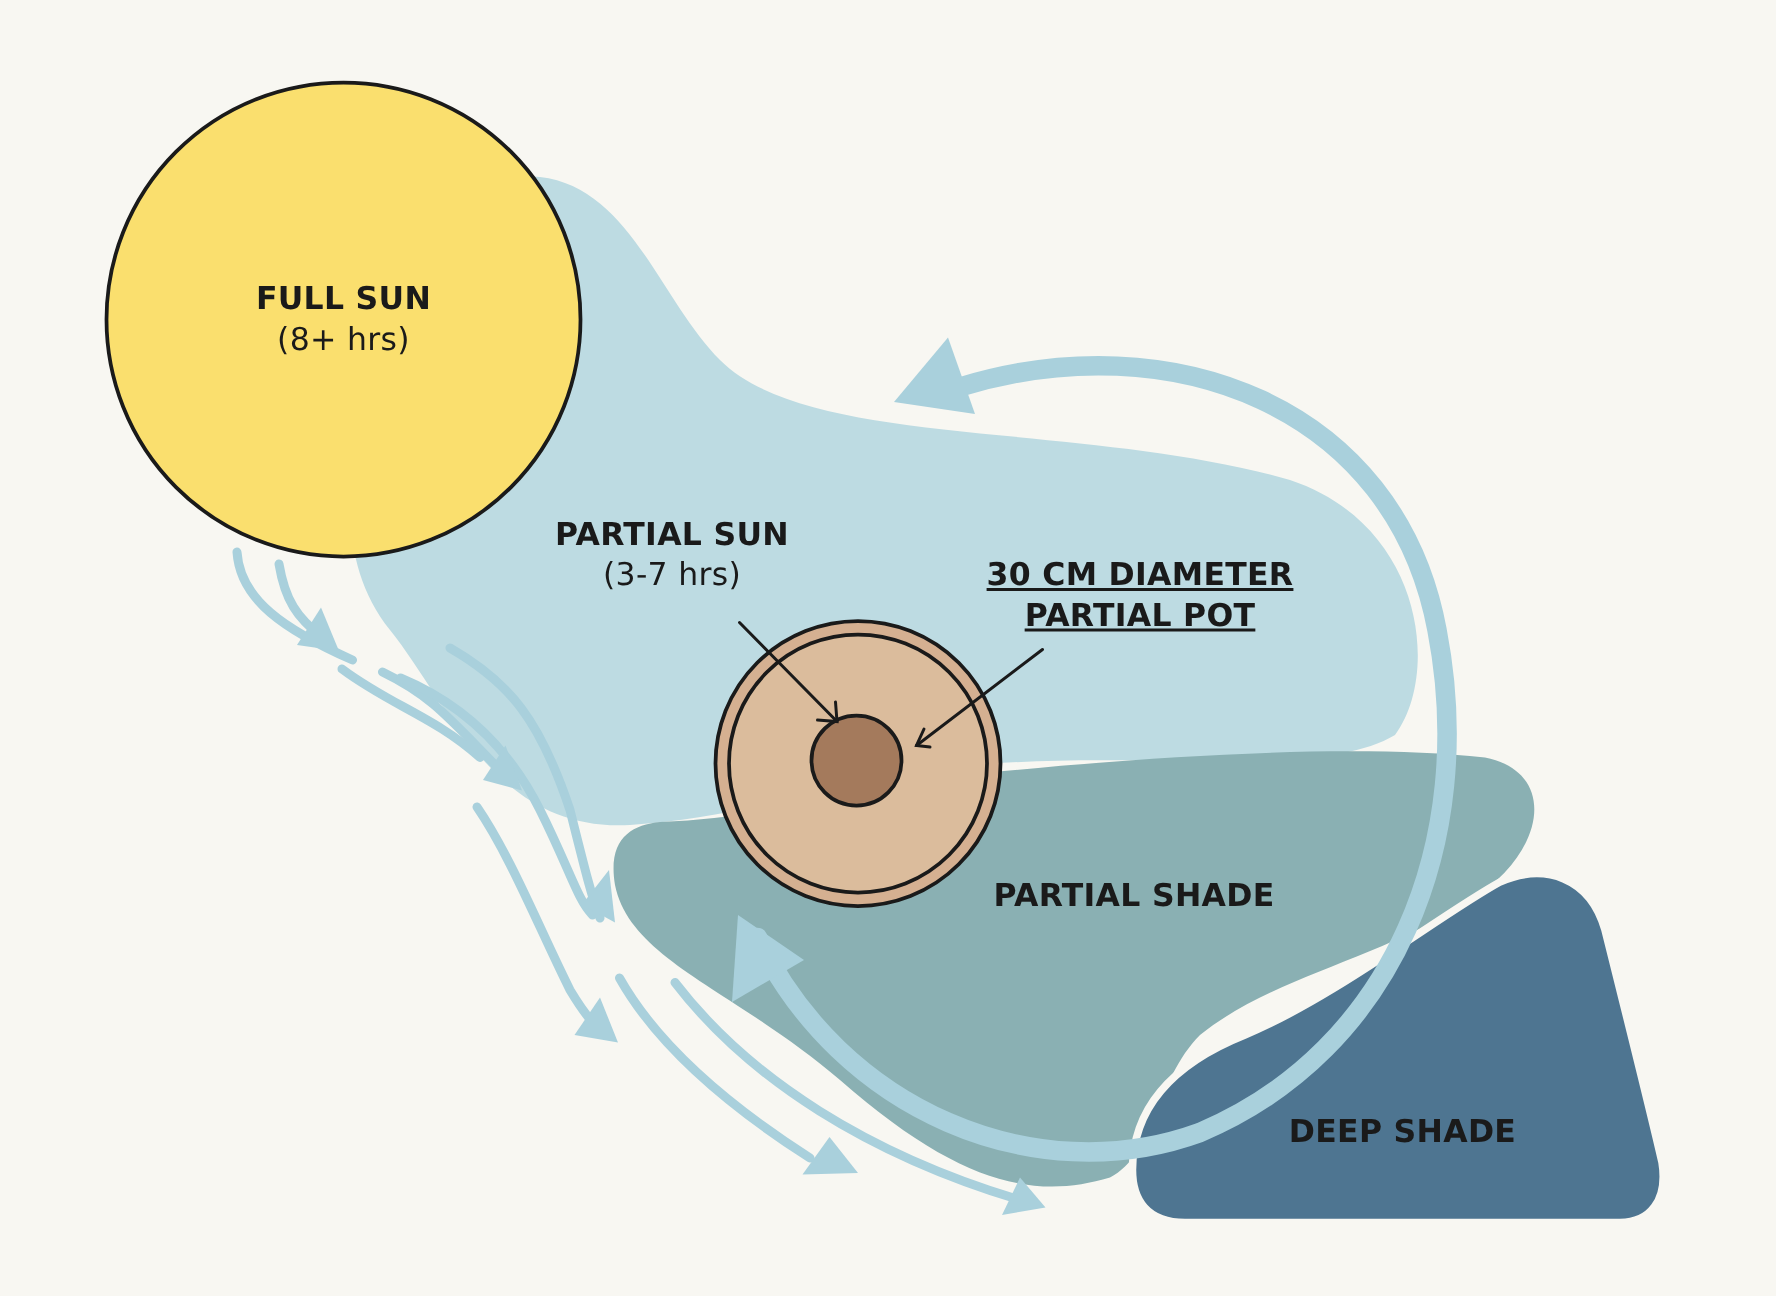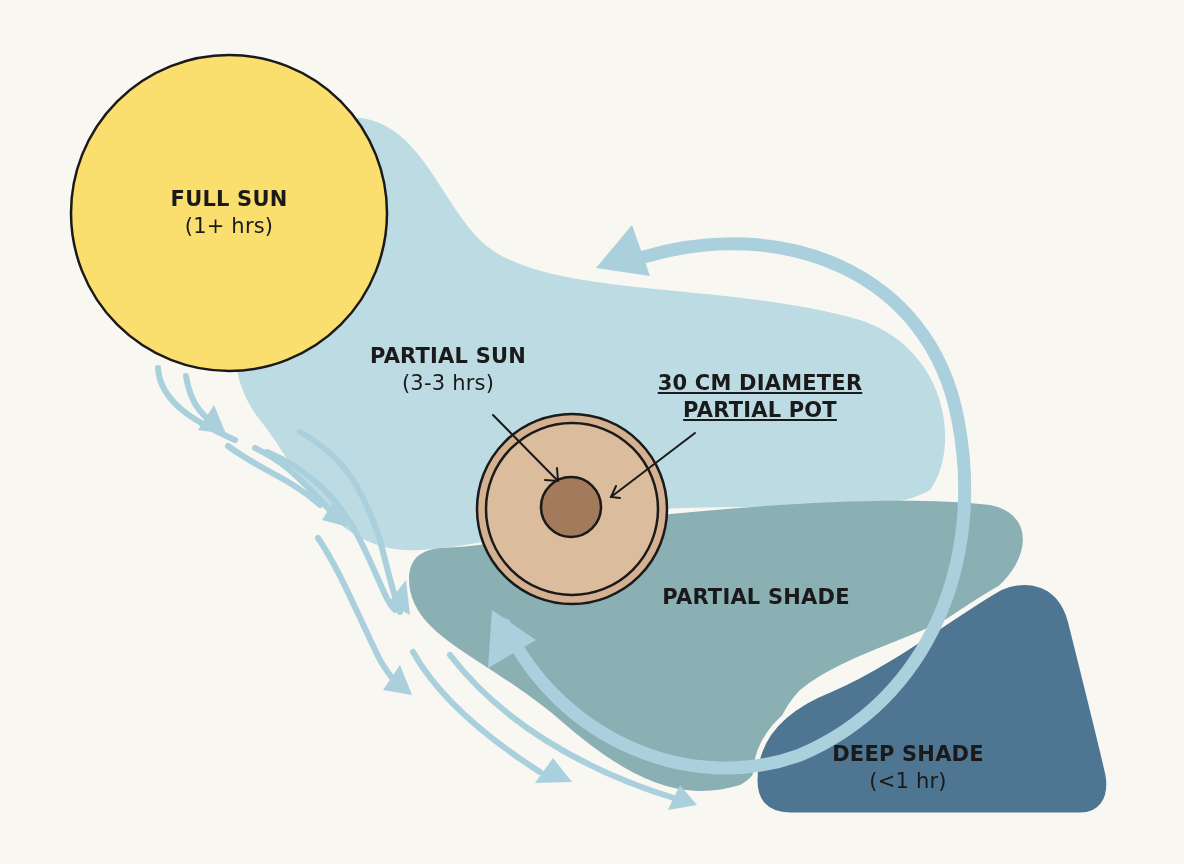--- a/index.html
+++ b/index.html
@@ -90,34 +90,33 @@
     <g stroke="#1a1a1a" stroke-width="2" fill="none" stroke-linecap="round">
       <line x1="493" y1="415" x2="558" y2="481"></line>
       <polyline points="545,480 558,481 557,468"></polyline>
       <line x1="695" y1="433" x2="611" y2="497"></line>
       <polyline points="620,498 611,497 616,486"></polyline>
     </g>
   </svg>
 
   <div class="label" style="left:229px; top:186px;">
     <span class="title">FULL SUN</span>
-    <span class="sub">(1+ hrs)</span>
+    <span class="sub">(8+ hrs)</span>
   </div>
 
   <div class="label" style="left:448px; top:343px;">
     <span class="title">PARTIAL SUN</span>
-    <span class="sub">(3-3 hrs)</span>
+    <span class="sub">(3-7 hrs)</span>
   </div>
 
   <div class="label" style="left:760px; top:370px;text-decoration:underline;">
     <span class="title">30 CM DIAMETER</span>
     <span class="title">PARTIAL POT</span>
   </div>
 
   <div class="label" style="left:756px; top:584px;">
     <span class="title">PARTIAL SHADE</span>
   </div>
 
-  <div class="label" style="left:908px; top:741px;">
+  <div class="label" style="left:935px; top:741px;text-align:right;">
     <span class="title">DEEP SHADE</span>
-    <span class="sub">(&lt;1 hr)</span>
   </div>
 </div>
 
 </body></html>

